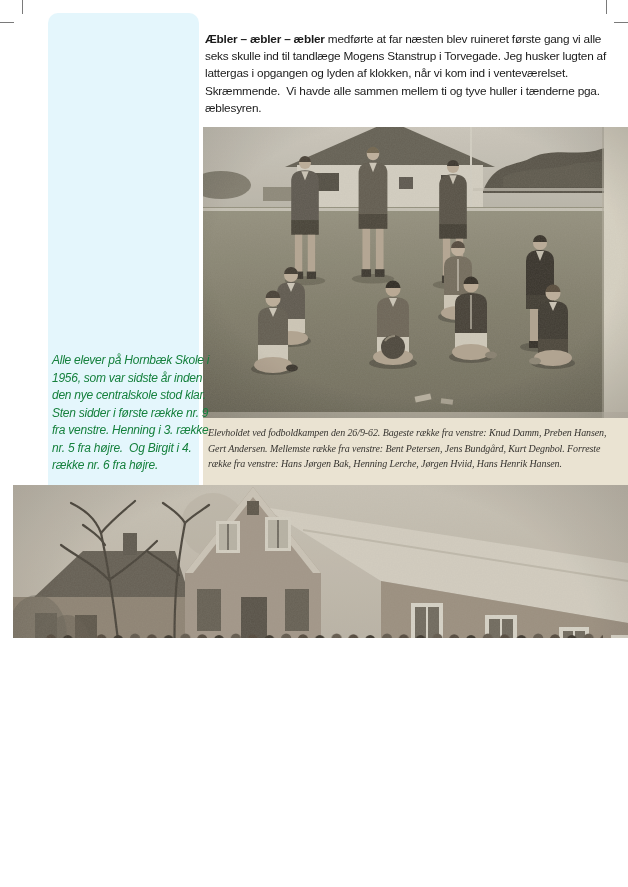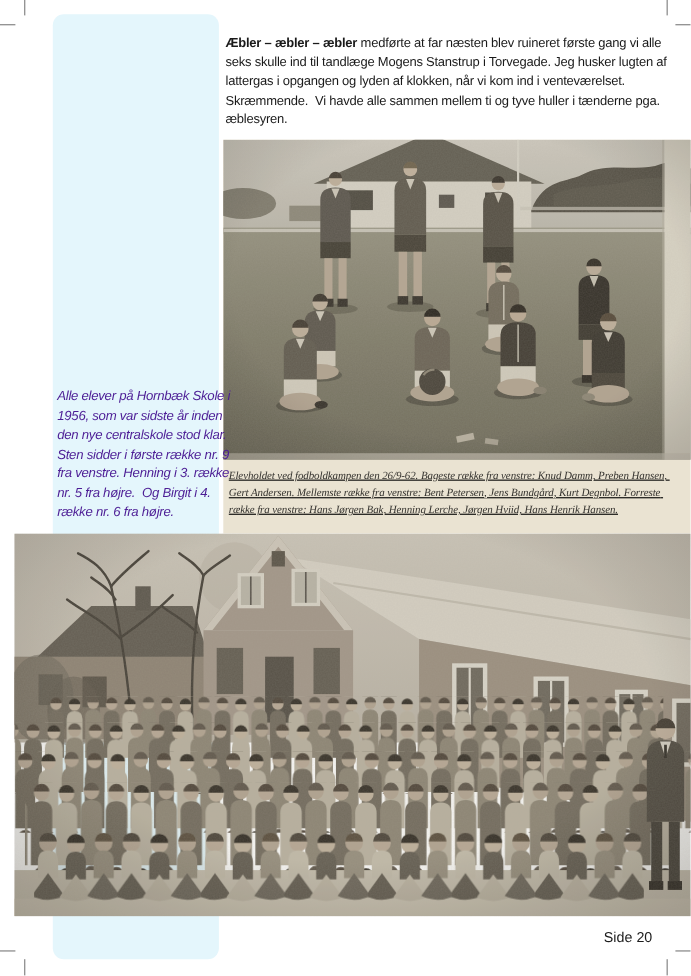--- a/index.html
+++ b/index.html
@@ -1,32 +1,32 @@
 <!DOCTYPE html>
 <html><head>
 <meta charset="utf-8">
 <style>
   html,body{margin:0;padding:0;background:#fff;}
-  .page{position:relative;width:628px;height:887px;background:#ffffff;
+  .page{position:relative;width:628px;height:638px;background:#ffffff;
         font-family:"Liberation Sans",sans-serif;overflow:hidden;}
   .crop{position:absolute;background:#7a7a7a;}
   .sidebar-box{position:absolute;left:48px;top:13px;width:151px;height:859px;
                background:#e4f6fc;border-radius:10px;}
   .intro{position:absolute;left:205px;top:31px;width:408px;margin:0;
          font-size:11.8px;line-height:1.46;letter-spacing:-0.2px;color:#1a1a1a;
          white-space:pre-wrap;}
   .team-block{position:absolute;left:203px;top:127px;width:425px;height:358px;
-              margin:0;background:#eae3d2;text-decoration:underline;}
+              margin:0;background:#eae3d2;}
   .team-block svg{display:block;}
   .team-caption{padding:7px 14px 0 5px;font-family:"Liberation Serif",serif;
                 font-style:italic;font-size:10px;line-height:1.55;
                 letter-spacing:-0.1px;color:#35332f;white-space:pre-wrap;}
   .side-note{position:absolute;left:52px;top:352px;width:166px;margin:0;
              font-style:italic;font-size:12px;line-height:1.46;
-             letter-spacing:-0.25px;color:#4c1d95;white-space:pre-wrap;}
+             letter-spacing:-0.25px;color:#15803d;white-space:pre-wrap;}
   .class-photo{position:absolute;left:13px;top:485px;display:block;}
   .page-number{position:absolute;top:844px;right:35px;font-size:13px;color:#1c1c1c;}
 </style>
 </head>
 <body>
 
 <div class="page">
 
   <div class="crop" style="left:22px;top:0;width:1px;height:14px"></div>
   <div class="crop" style="left:0;top:22px;width:14px;height:1px"></div>

